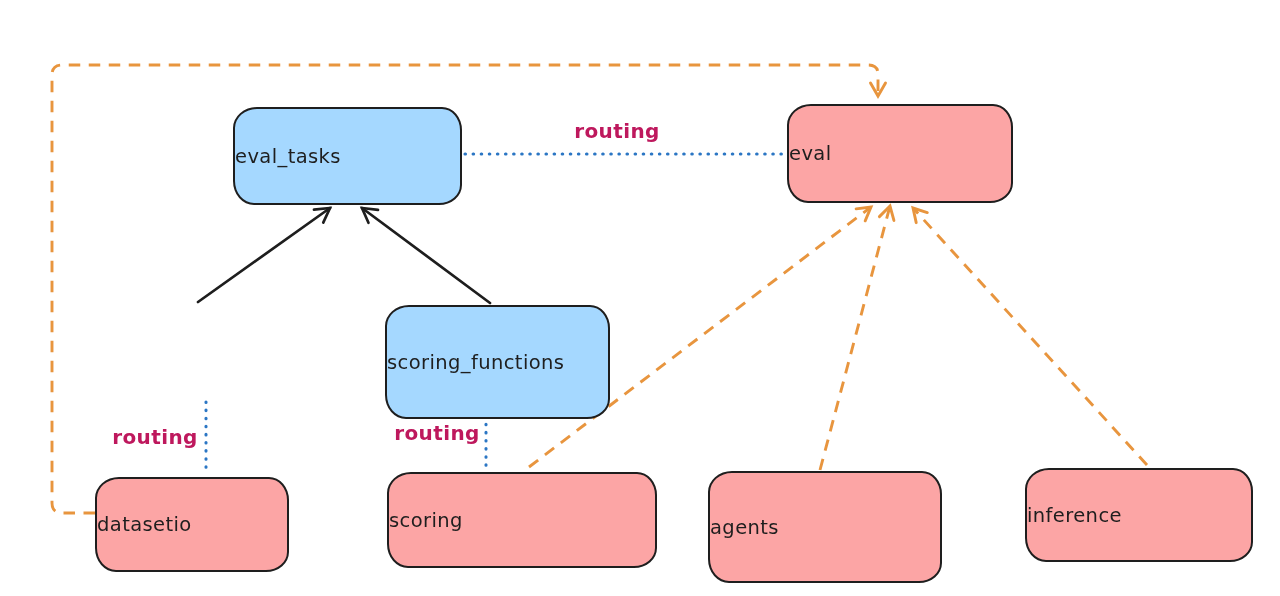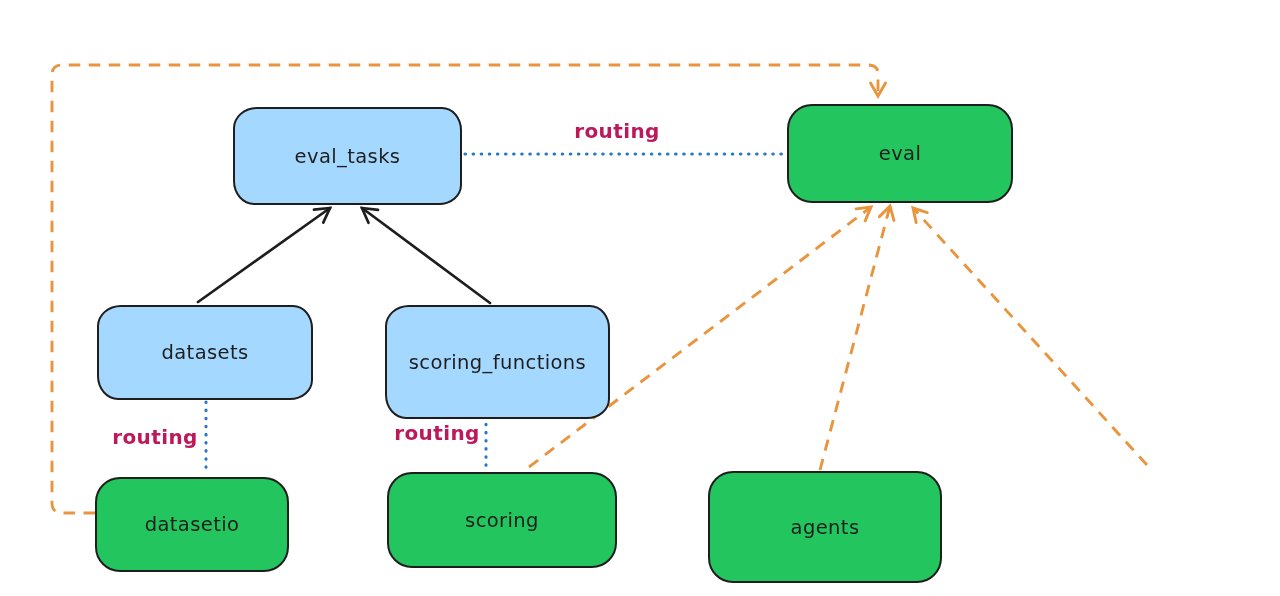--- a/index.html
+++ b/index.html
@@ -4,26 +4,26 @@
 <style>
   html,body{margin:0;padding:0;background:#ffffff;}
   .canvas{
     position:relative;width:1280px;height:596px;background:#ffffff;
     font-family:"DejaVu Sans","Liberation Sans",sans-serif;overflow:hidden;
   }
   .edge-layer{position:absolute;left:0;top:0;width:1280px;height:596px;}
   .node{
     position:absolute;box-sizing:border-box;
     border:2.6px solid #1e1e1e;
-    display:flex;align-items:center;justify-content:center;
+    display:flex;align-items:center;
     font-size:19.5px;color:#1e1e1e;letter-spacing:.4px;
     border-radius:24px 20px 23px 21px / 21px 23px 20px 24px;
   }
   .node.blue{background:#a5d8ff;}
-  .node.green{background:#22c55e;border-radius:25px;}
+  .node.green{background:#fca5a5;}
   .edge-label{
     position:absolute;color:#be185d;font-size:20px;font-weight:bold;
     letter-spacing:.4px;white-space:nowrap;transform:translate(-50%,-50%);
   }
   .solid{stroke:#1e1e1e;stroke-width:2.7;fill:none;stroke-linecap:round;}
   .dots{stroke:#2b76c4;stroke-width:3.1;fill:none;stroke-dasharray:.5 7.6;stroke-linecap:round;}
   .dash{stroke:#e8953e;stroke-width:2.9;fill:none;stroke-dasharray:11.5 8.5;stroke-linecap:butt;}
 </style>
 </head>
 <body>
@@ -54,38 +54,38 @@
   </svg>
 
   <div class="node blue" style="left:233px;top:107px;width:229px;height:98px">
     <span>eval_tasks</span>
   </div>
 
   <div class="node green" style="left:787px;top:104px;width:226px;height:99px">
     <span>eval</span>
   </div>
 
-  <div class="node blue" style="left:97px;top:305px;width:216px;height:95px">
-    <span>datasets</span>
-  </div>
 
   <div class="node blue" style="left:385px;top:305px;width:225px;height:114px">
     <span>scoring_functions</span>
   </div>
 
   <div class="node green" style="left:95px;top:477px;width:194px;height:95px">
     <span>datasetio</span>
   </div>
 
-  <div class="node green" style="left:387px;top:472px;width:230px;height:96px">
+  <div class="node green" style="left:387px;top:472px;width:270px;height:96px">
     <span>scoring</span>
   </div>
 
   <div class="node green" style="left:708px;top:471px;width:234px;height:112px">
     <span>agents</span>
   </div>
 
+  <div class="node green" style="left:1025px;top:468px;width:228px;height:94px">
+    <span>inference</span>
+  </div>
 
   <div class="edge-label" style="left:617px;top:131px">routing</div>
   <div class="edge-label" style="left:155px;top:437px">routing</div>
   <div class="edge-label" style="left:437px;top:433px">routing</div>
 
 </div>
 
 </body></html>

